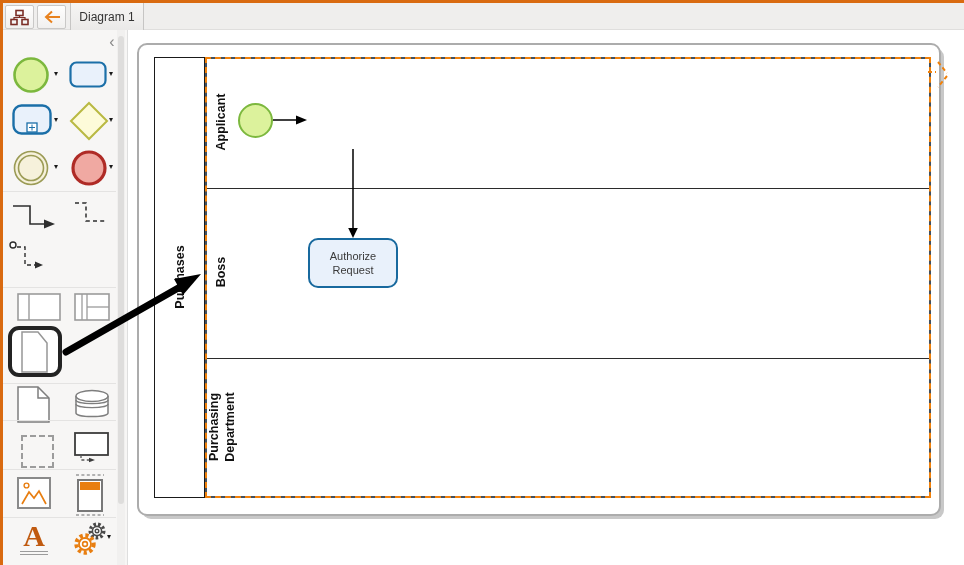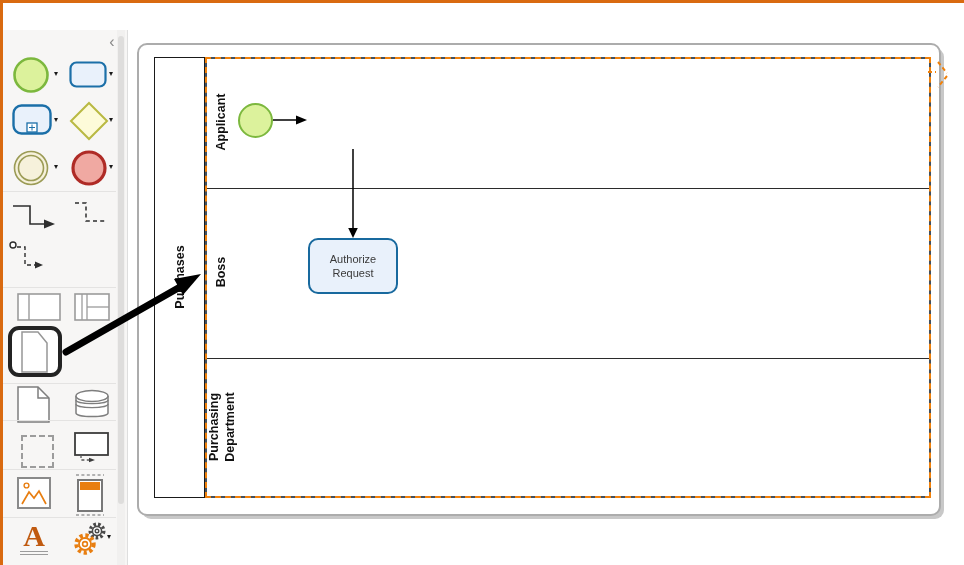--- a/index.html
+++ b/index.html
@@ -61,20 +61,42 @@
           font-size:11px; line-height:14px; color:#3A3A3A; padding:0 5px; }
   .start-event { left:238px; top:103px; width:35px; height:35px; border-radius:50%;
                  background:#DCF29C; border:2.5px solid #7CB83E; }
   svg { display:block; }
 </style>
 </head>
 <body>
 
 <div class="root">
 
+  <div class="abs tabbar">
+    <div class="tbtn" style="left:2px;">
+      <span>
+        <svg width="19" height="17" viewBox="0 0 19 17">
+          <rect x="6" y="1.5" width="7" height="5" fill="none" stroke="#7B2D26" stroke-width="1.6"></rect>
+          <rect x="1" y="10.5" width="6" height="5" fill="none" stroke="#7B2D26" stroke-width="1.6"></rect>
+          <rect x="12" y="10.5" width="6" height="5" fill="none" stroke="#7B2D26" stroke-width="1.6"></rect>
+          <path d="M9.5,6.5 V8.5 M4,10.5 V8.5 H15 V10.5" fill="none" stroke="#7B2D26" stroke-width="1.2"></path>
+        </svg>
+      </span>
+    </div>
+    <div class="tbtn" style="left:34px;">
+      <span>
+        <svg width="20" height="16" viewBox="0 0 20 16">
+          <path d="M18,8 H5 M10,2.5 L4,8 L10,13.5" fill="none" stroke="#E8821E" stroke-width="2"></path>
+        </svg>
+      </span>
+    </div>
+    <div class="tab" style="left:67px; width:74px;">
+      <span>Diagram 1</span>
+    </div>
+  </div>
 
   <div class="abs palette"></div>
   <div class="abs palette-border"></div>
   <div class="abs collapse">‹</div>
 
   <div class="abs pitem" style="left:12px; top:56px;">
     <svg width="38" height="38">
         <circle cx="19" cy="19" r="16.5" fill="#DCF29C" stroke="#7CB83E" stroke-width="2.6"></circle>
       </svg>
   </div>
@@ -243,21 +265,21 @@
   <div class="abs lanes">
     <div class="lane-div" style="top:128.6px;"></div>
     <div class="lane-div" style="top:298.6px;"></div>
   </div>
 
   <div class="abs vlabel" style="left:156px; top:114px; width:130px; height:16px;">Applicant</div>
   <div class="abs vlabel" style="left:156px; top:264px; width:130px; height:16px;">Boss</div>
   <div class="abs vlabel" style="left:167px; top:410px; width:110px; height:34px;">Purchasing Department</div>
 
   <div class="abs start-event"></div>
-  <div class="abs task" style="left:308px; top:238px; width:90px; height:56px;">
+  <div class="abs task" style="left:308px; top:238px; width:90px; height:50px;">
     <span>Authorize Request</span>
   </div>
 
   <svg class="abs" style="left:137px; top:43px; pointer-events:none;" width="816" height="474">
     <g>
       <line x1="136" y1="77" x2="161" y2="77" stroke="#000" stroke-width="1.5"></line>
       <polygon points="170,77 159,72.4 159,81.6" fill="#000"></polygon>
     </g>
     <g>
       <line x1="216" y1="106" x2="216" y2="186" stroke="#000" stroke-width="1.5"></line>

